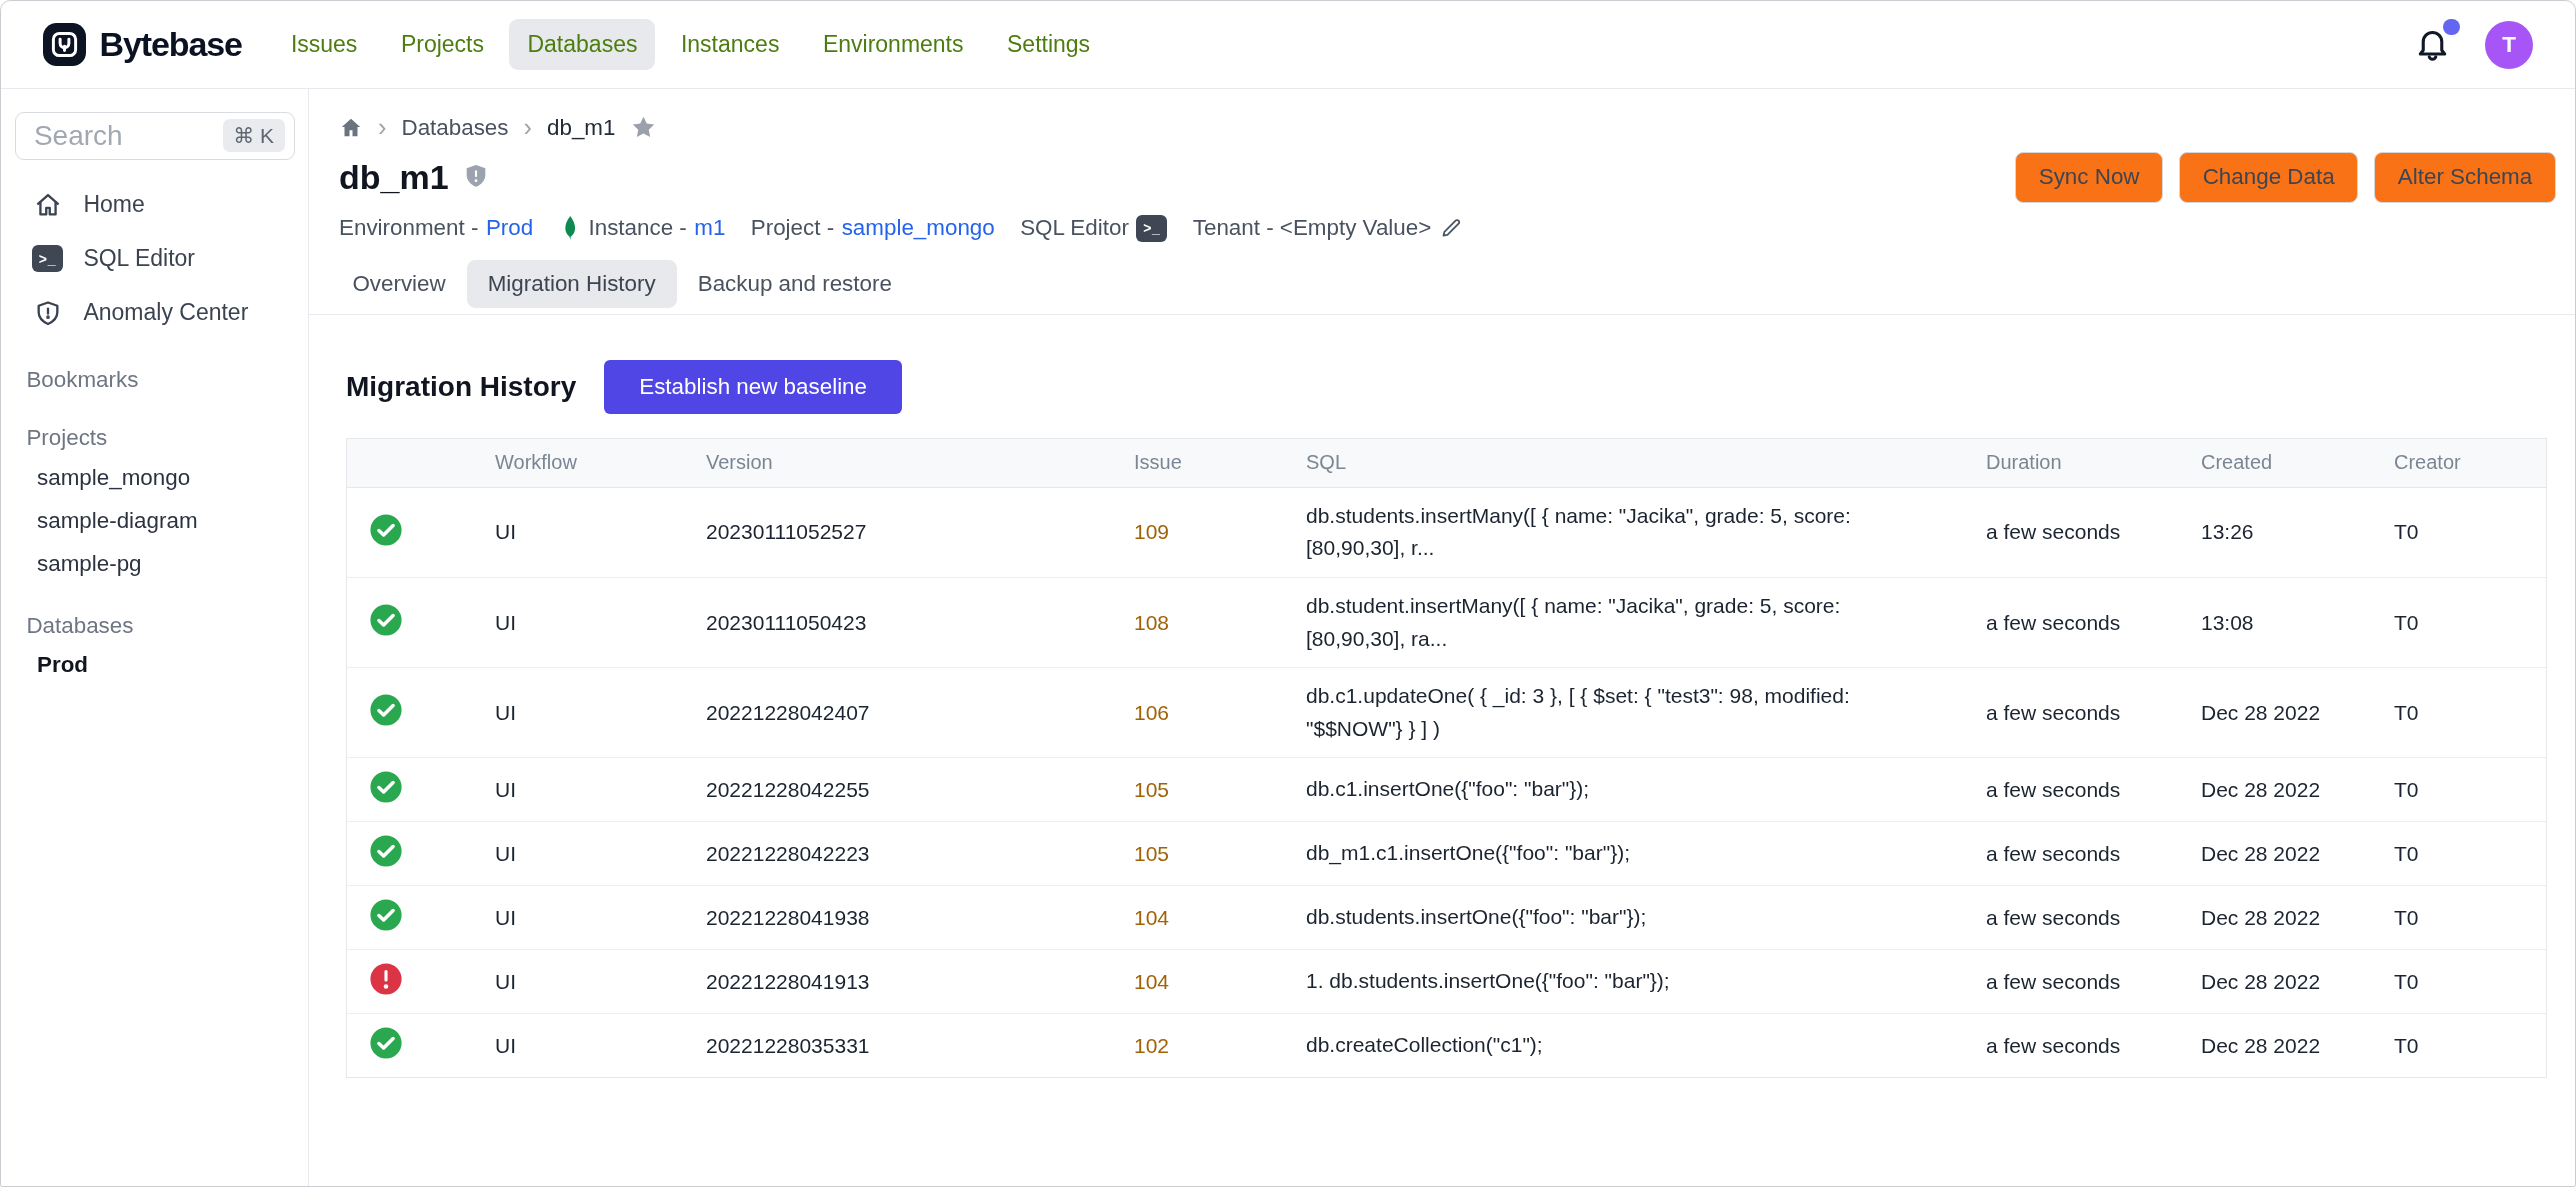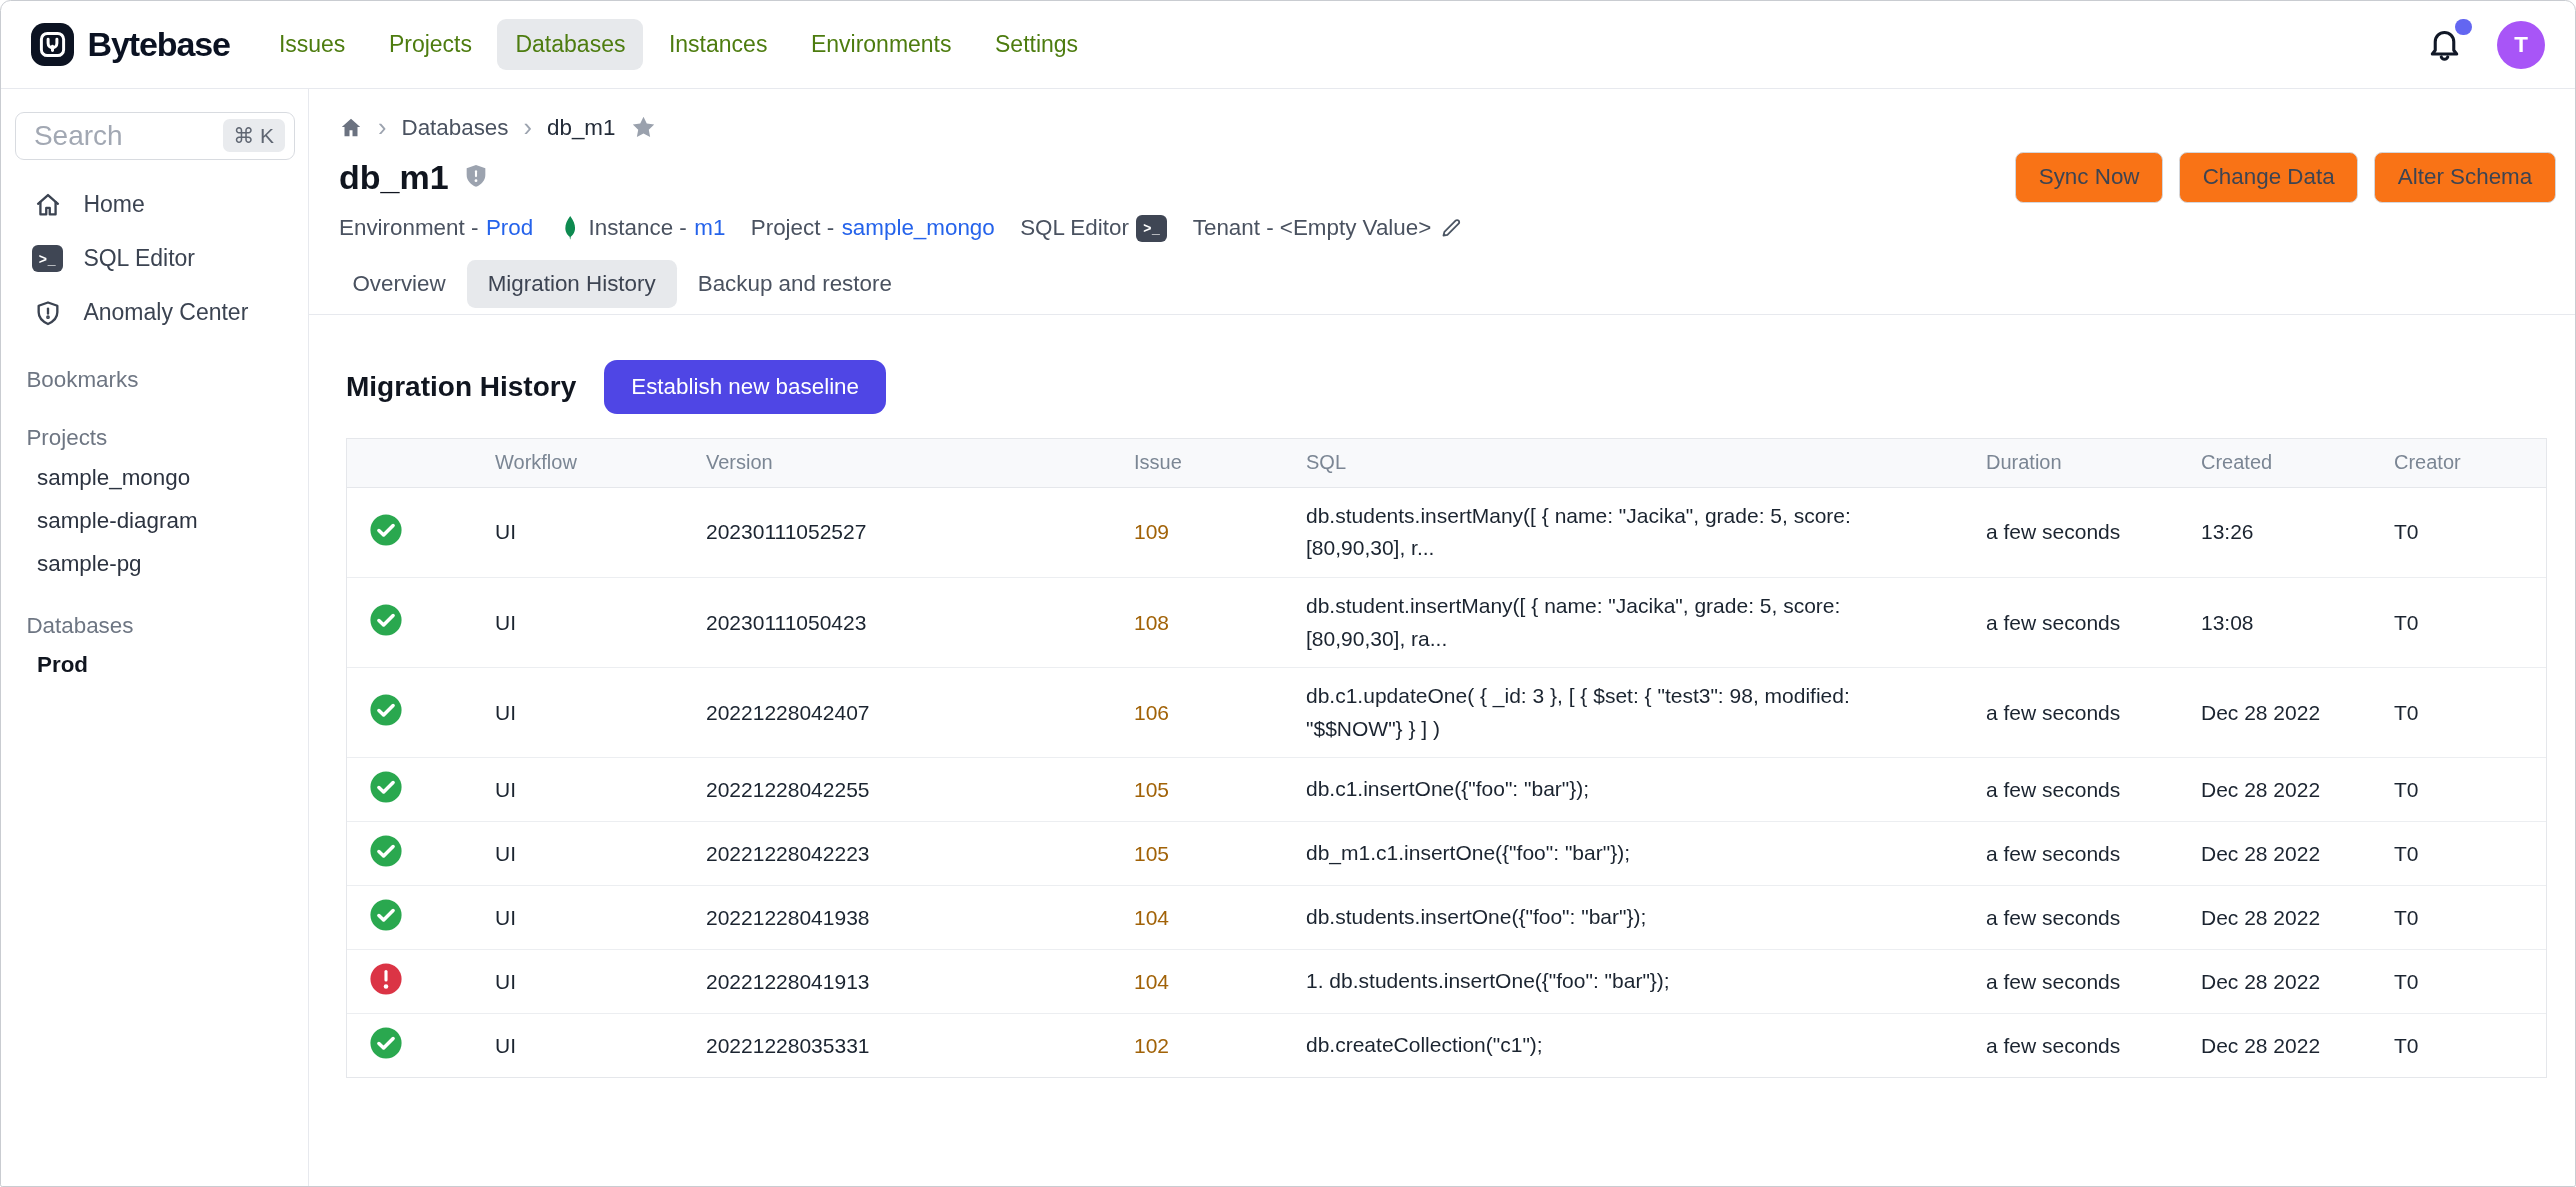--- a/index.html
+++ b/index.html
@@ -1,19 +1,19 @@
 <!DOCTYPE html>
 <html style="font-size:12px"><head>
 <meta charset="utf-8">
 <style>
   html,body{margin:0;padding:0;background:#fff;font-family:"Liberation Sans","DejaVu Sans",sans-serif;}
   .window{width:2576px;height:1187px;box-sizing:border-box;border:1.5px solid #c9ccd1;border-radius:10.5px 10.5px 2.2px 2.2px;overflow:hidden;background:#fff;display:flex;flex-direction:column;}
 
   
-  .topnav{height:88px;flex:0 0 88px;display:flex;align-items:center;padding:0 30px;border-bottom:1.5px solid #e7e9ee;box-sizing:border-box;}
+  .topnav{height:88px;flex:0 0 88px;display:flex;align-items:center;padding:0 42px;border-bottom:1.5px solid #e7e9ee;box-sizing:border-box;}
   .brand{display:flex;align-items:center;gap:13.5px;}
   .logo-mark{width:43px;height:43px;background:#0c1322;border-radius:13.5px;display:flex;align-items:center;justify-content:center;}
   .logo-mark svg{width:31px;height:31px;}
   .brand-name{font-size:34px;font-weight:800;color:#0b1222;letter-spacing:-1.1px;}
   .mainnav{display:flex;align-items:center;gap:7.5px;margin-left:31px;}
   .nav-item{font-size:23px;color:#4d7c0f;padding:12px 18px;border-radius:9px;cursor:pointer;}
   .nav-item.active{background:#e7e9ec;}
   .topnav-spacer{flex:1;}
   .bell-wrap{position:relative;margin-right:33px;}
   .bell-wrap svg{width:39px;height:39px;display:block;}
@@ -52,21 +52,21 @@
   .meta-item{display:flex;align-items:center;gap:7.5px;margin-right:25.4px;white-space:nowrap;}
   .meta-link{color:#2563eb;cursor:pointer;}
   .meta-item svg{display:block;}
   .tabs-row{display:flex;align-items:center;gap:0;margin:18px 0 0 22.4px;}
   .tab{padding:11.2px 21px;font-size:22.4px;color:#4a5260;cursor:pointer;border-radius:8.2px;}
   .tab.active{background:#e7e9ec;color:#3d4452;font-weight:500;}
   .tab-divider{border-bottom:1.5px solid #e7e9ee;margin-top:6px;}
 
   .section-heading-row{display:flex;align-items:center;gap:28px;margin:45px 0 0 37px;}
   .section-heading{font-size:28px;font-weight:700;color:#10151f;margin:0;}
-  .baseline-btn{height:54px;padding:0 27px;background:#4f46e5;border:none;border-radius:13px;color:#fff;font-size:22.4px;font-weight:500;display:flex;align-items:center;cursor:pointer;font-family:inherit;}
+  .baseline-btn{height:54px;padding:0 35px;background:#4f46e5;border:none;border-radius:6px;color:#fff;font-size:22.4px;font-weight:500;display:flex;align-items:center;cursor:pointer;font-family:inherit;}
 
   
   .migration-table{margin:24px 0 0 37px;width:2201px;border-collapse:separate;border-spacing:0;border:0.7px solid #e5e7eb;}
   .migration-table th{height:48px;background:#f8f9fb;font-size:20px;font-weight:500;color:#7b8694;text-align:left;border-bottom:0.7px solid #e5e7eb;padding:0;}
   .migration-table col.c-status{width:148px;}
   .migration-table col.c-workflow{width:211px;}
   .migration-table col.c-version{width:428px;}
   .migration-table col.c-issue{width:172px;}
   .migration-table col.c-sql{width:680px;}
   .migration-table col.c-duration{width:215px;}

